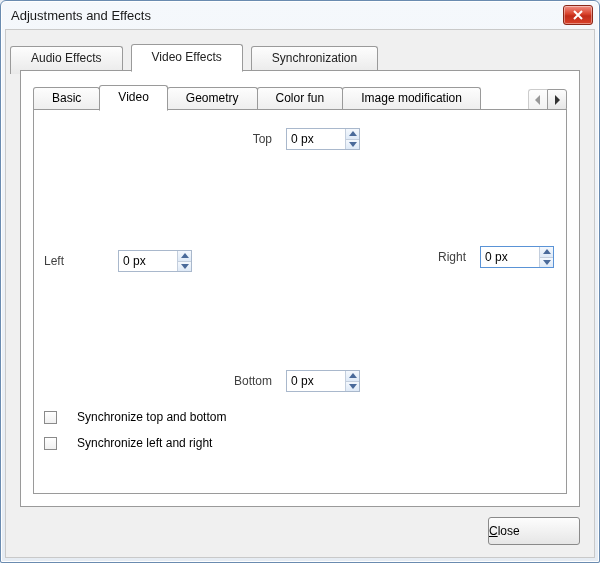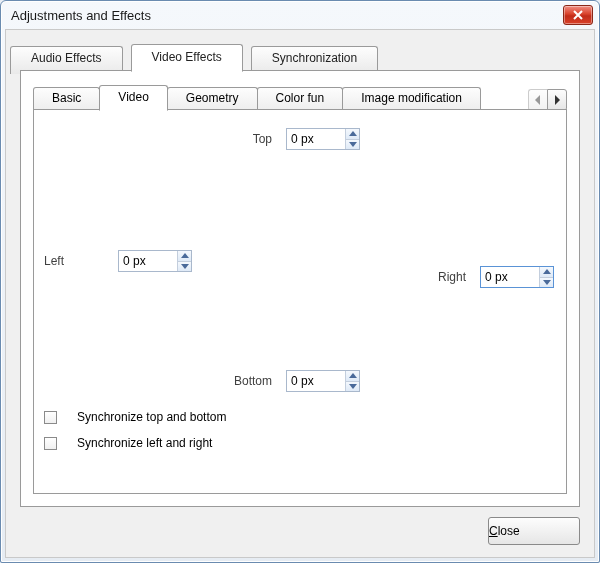--- a/index.html
+++ b/index.html
@@ -308,21 +308,21 @@
                   </div>
                 <div class="spin-btn">
                     <svg viewBox="0 0 8 5">
                       <path d="M0 0 L4 5 L8 0 Z"></path>
                     </svg>
                   </div>
               </div>
             </div>
           </div>
 
-          <div class="field-group" style="right:12px; top:156px;justify-content:flex-end;">
+          <div class="field-group" style="right:12px; top:136px;justify-content:flex-end;">
             <span class="field-label" style="width:60px; text-align:right;">Right</span>
             <div class="spin focus">
               <input type="text" value="0 px" style="">
               <div class="spin-btns">
                 <div class="spin-btn">
                     <svg viewBox="0 0 8 5">
                       <path d="M0 5 L4 0 L8 5 Z"></path>
                     </svg>
                   </div>
                 <div class="spin-btn">

